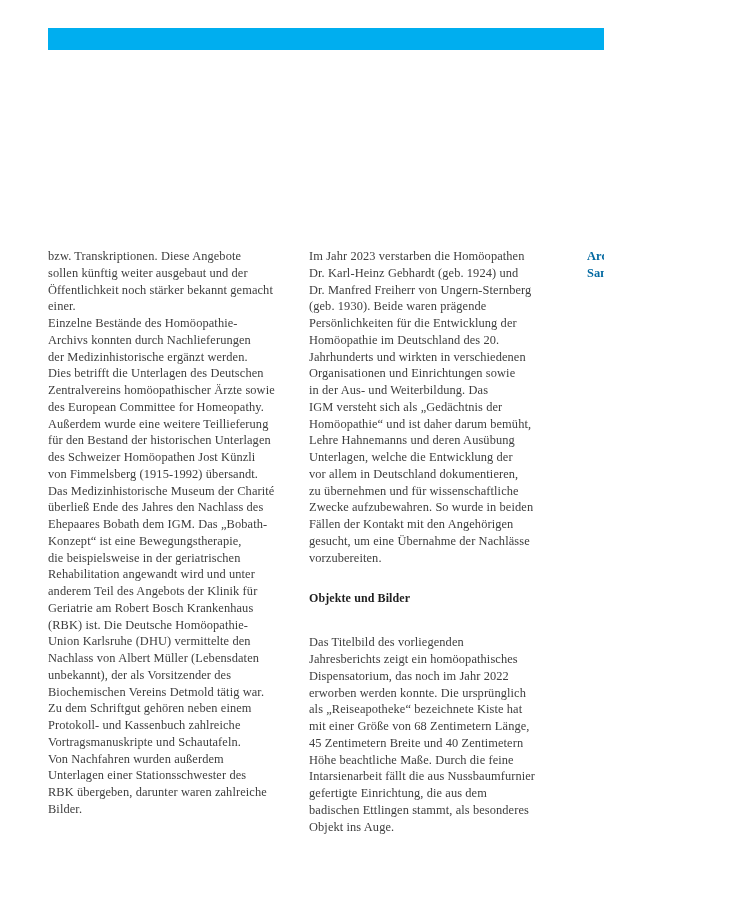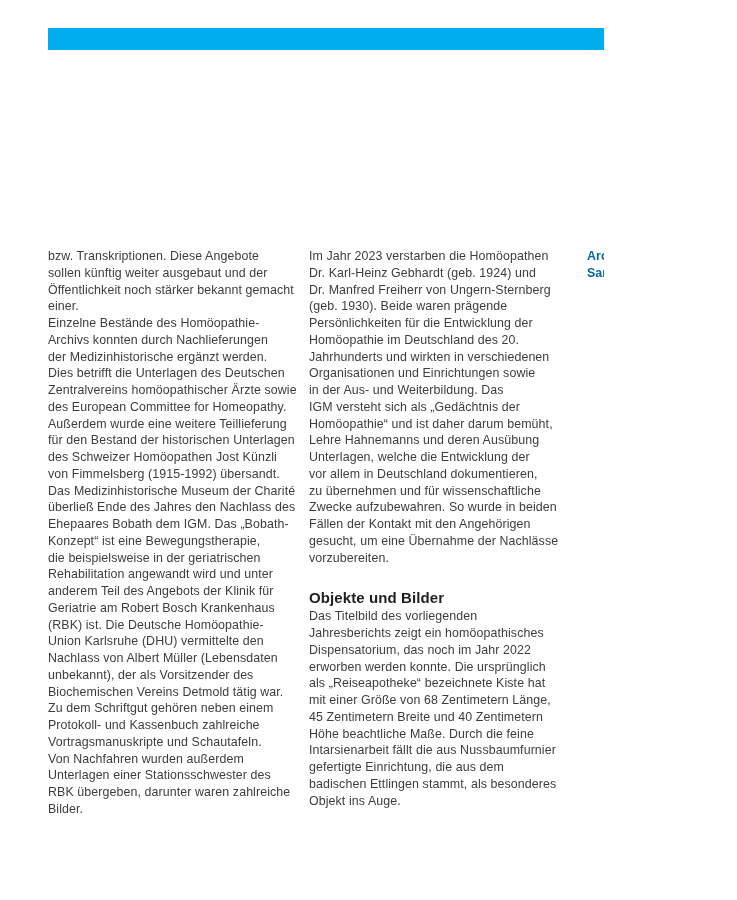--- a/index.html
+++ b/index.html
@@ -6,21 +6,21 @@
     margin: 0;
     padding: 0;
     background: #ffffff;
   }
   .page {
     position: relative;
     width: 604px;
     height: 900px;
     background: #ffffff;
     overflow: hidden;
-    font-family: Liberation Sans, sans-serif;
+    font-family: Liberation Serif, serif;
   }
   .header-bar {
     position: absolute;
     left: 48px;
     top: 28px;
     width: 654px;
     height: 22px;
     background: #00AEEF;
   }
   .col {
@@ -34,28 +34,28 @@
   }
   .col .line {
     white-space: nowrap;
     height: 16.75px;
   }
   .col-left  { left: 48px; }
   .col-middle { left: 309px; }
   .section-heading {
     margin: 22px 0 0 0;
     padding: 0;
-    font-size: 15px;
+    font-size: 12px;
     line-height: 20px;
     font-weight: bold;
     color: #1F1F1F;
     letter-spacing: 0.1px;
     white-space: nowrap;
   }
-  .para-2 { }
+  .para-2 { margin-top: 26px; }
   .margin-label {
     position: absolute;
     left: 587px;
     top: 248px;
     width: 120px;
     font-size: 12.4px;
     line-height: 16.75px;
     font-weight: bold;
     color: #0369a1;
     letter-spacing: 0.1px;

